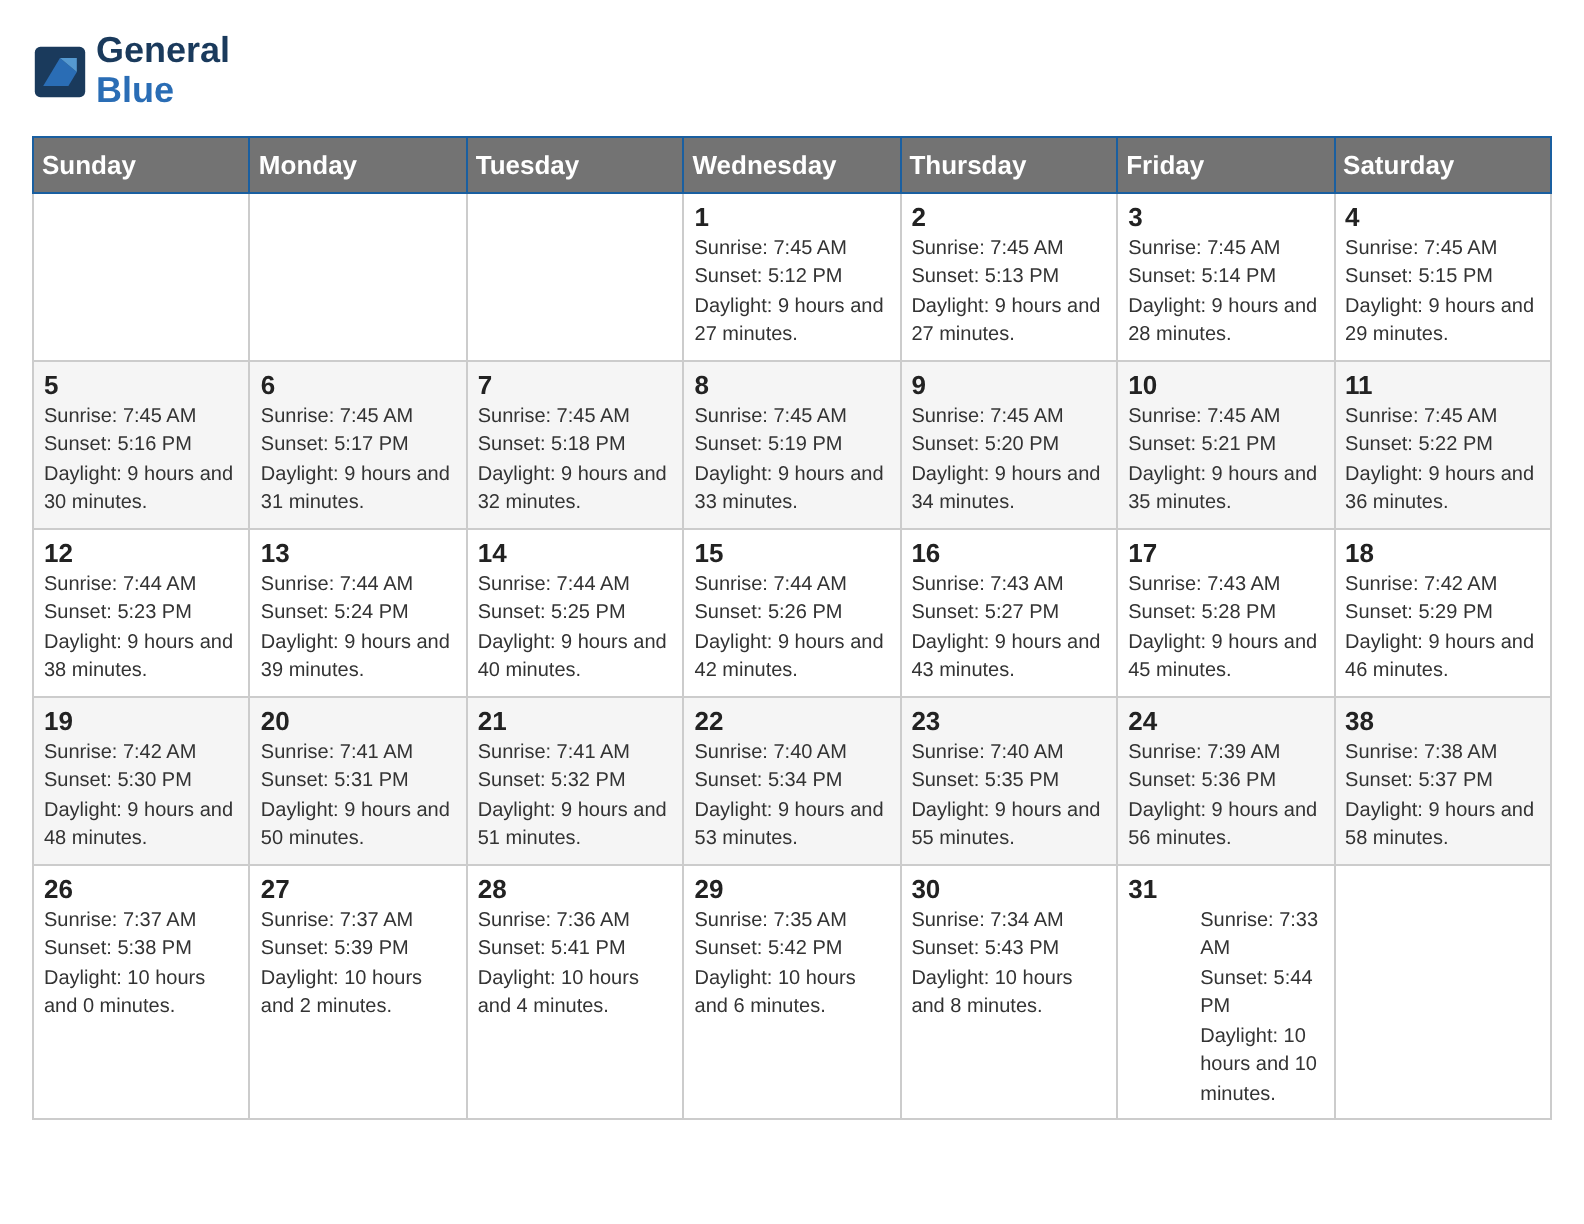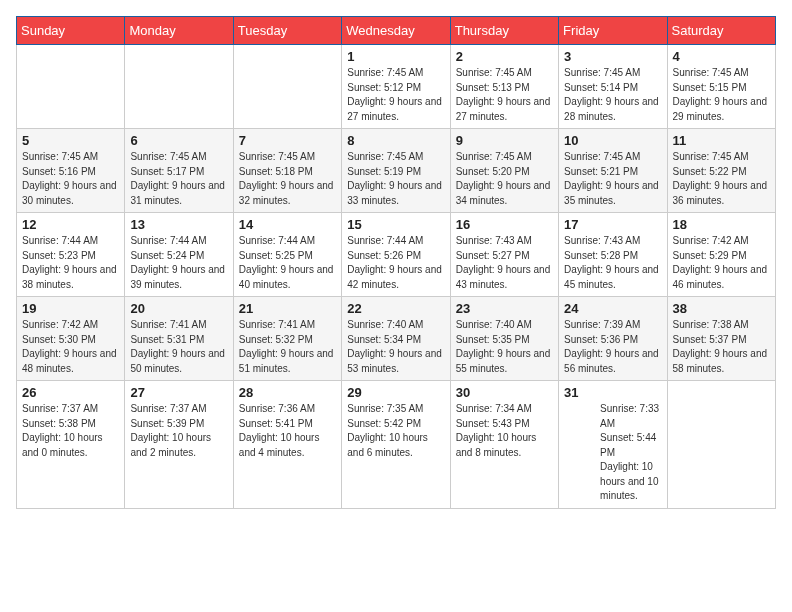--- a/index.html
+++ b/index.html
@@ -44,24 +44,24 @@
     }
     .location {
       font-size: 15px;
       color: #444;
     }
     table {
       width: 100%;
       border-collapse: collapse;
     }
     thead tr th {
-      background: #ef4444;
+      background: #737373;
       color: #fff;
       font-size: 13px;
-      font-weight: normal;
+      font-weight: bold;
       padding: 6px 4px;
       text-align: left;
       border: 1px solid #1a5fa0;
     }
     tbody tr td {
       border: 1px solid #ccc;
       vertical-align: top;
       padding: 4px 5px;
       font-size: 10.5px;
       color: #222;
@@ -87,20 +87,39 @@
       line-height: 1.45;
     }
     .empty-cell {
       background: #f9f9f9;
     }
   </style>
 </head>
 <body>
 
 <div class="container">
+  <div class="header">
+    <div class="logo">
+      <svg class="logo-icon" viewBox="0 0 40 40">
+        <rect x="2" y="2" width="36" height="36" rx="4" fill="#1a3a5c"></rect>
+        <polygon points="8,30 20,10 32,20 26,30" fill="#2a6db5"></polygon>
+        <polygon points="20,10 32,20 32,10" fill="#5599d0"></polygon>
+      </svg>
+      <div>
+        <div class="logo-text">
+          <span style="color:#1a3a5c;">General</span><br>
+          <span style="color:#2a6db5;">Blue</span>
+        </div>
+      </div>
+    </div>
+    <div class="title-block">
+      <div class="month-year"></div>
+      <div class="location"></div>
+    </div>
+  </div>
 
   <table>
     <thead>
       <tr>
       <th>Sunday</th>
           <th>Monday</th>
           <th>Tuesday</th>
           <th>Wednesday</th>
           <th>Thursday</th>
           <th>Friday</th>

